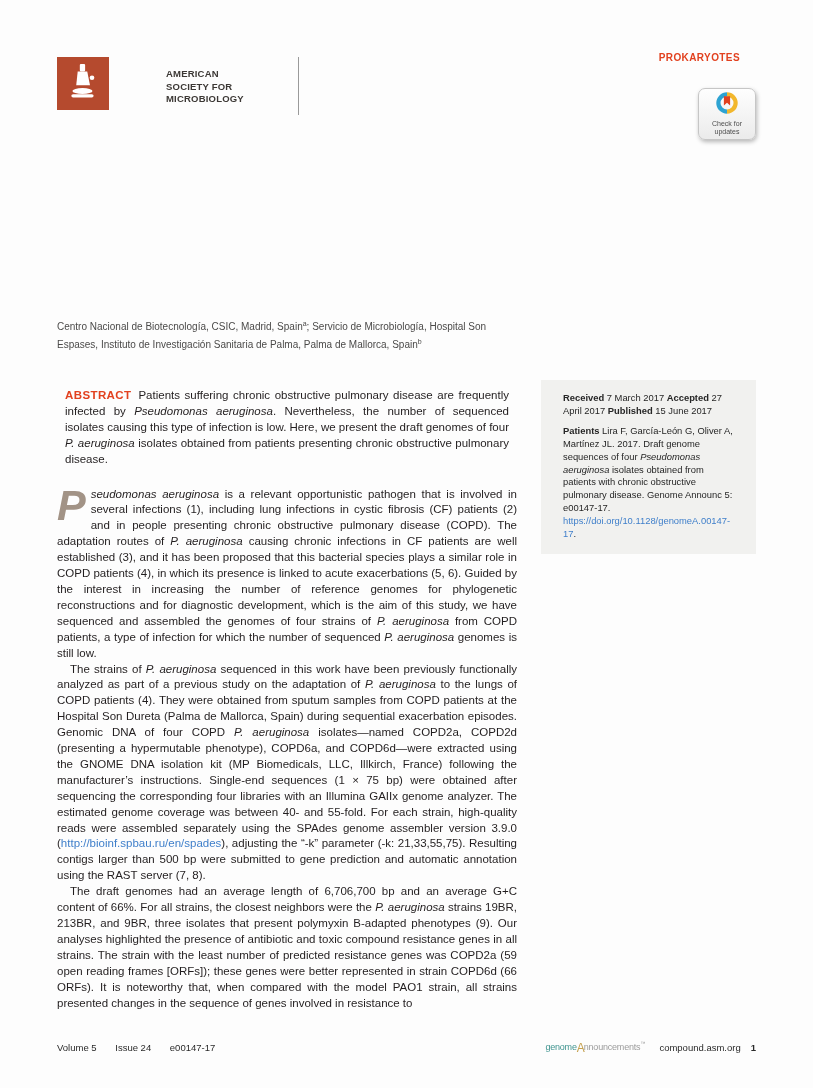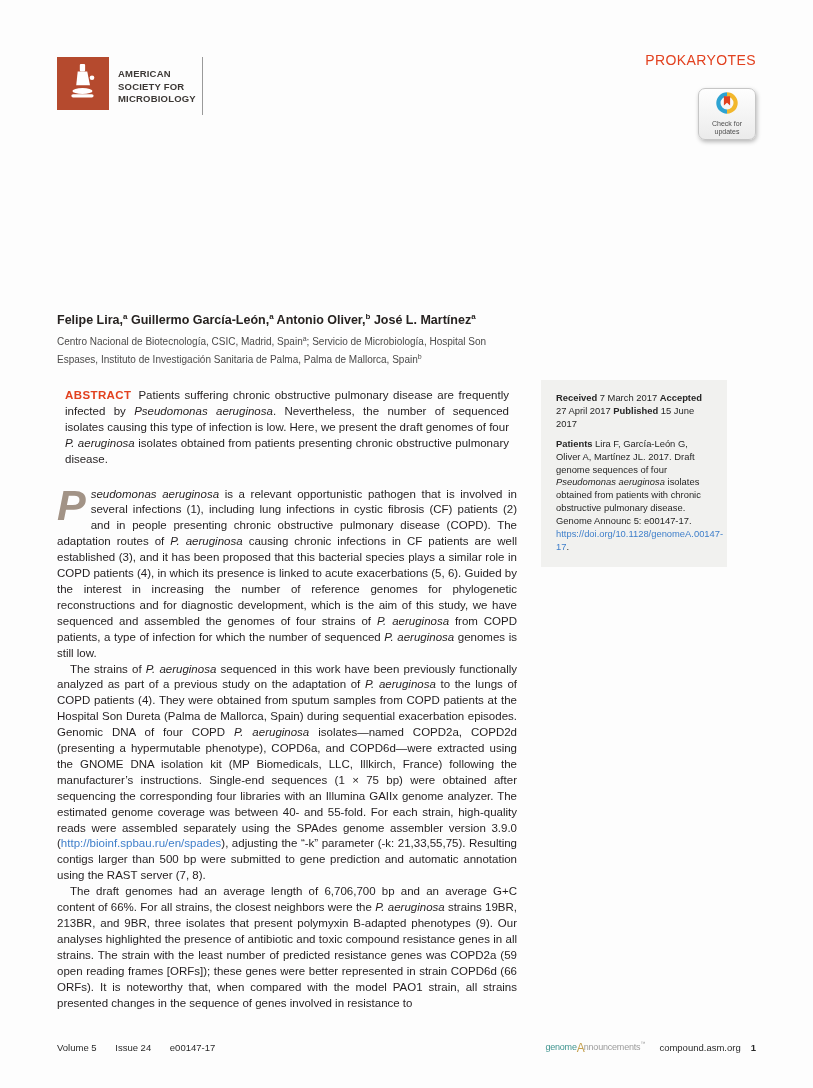--- a/index.html
+++ b/index.html
@@ -1,31 +1,31 @@
 <!DOCTYPE html>
 <html style="--accent: #e2411f; --link: #3f7fca; --teal: #3f948f; --gold: #c5a14e; --graylogo: #9c9c9c; --asmred: #b54a2e; --sidebarbg: #f1f1ef; --ink: #221e1f; --dropcap: #a29386;"><head>
 <meta charset="utf-8">
 <style>
   html,body{margin:0;padding:0;background:#fff;}
   .page{position:relative;width:813px;height:1088px;background:#fdfdfd;overflow:hidden;
         font-family:"Liberation Sans",sans-serif;color:var(--ink,#221e1f);}
 
   
   .header{position:absolute;top:57px;left:57px;right:57px;height:96px;}
-  .asm-row{display:flex;align-items:flex-start;}
+  .asm-row{display:flex;align-items:flex-start;gap:48px;}
   .asm-logo{width:52px;height:53px;background:var(--asmred,#b54a2e);display:flex;align-items:center;justify-content:center;flex:0 0 auto;}
   .asm-name{margin-left:9px;margin-top:11px;font-size:9.5px;font-weight:bold;color:#3c3835;line-height:12.5px;width:78px;letter-spacing:.2px;}
   .logo-divider{width:1px;background:#9a9a9a;height:58px;margin-left:6px;}
   .journal-logo{margin-left:15px;margin-top:8px;font-size:33px;letter-spacing:-.5px;white-space:nowrap;line-height:33px;}
   .lg-teal{color:var(--teal,#3f948f);}
   .lg-globe{display:inline-block;width:23px;height:23px;vertical-align:-2px;margin:0 -1px;}
   .lg-cap{color:var(--gold,#c5a14e);font-size:44px;vertical-align:-7px;letter-spacing:-2px;}
   .lg-rest{color:var(--graylogo,#9c9c9c);}
   .lg-tm{font-size:10px;color:#9c9c9c;vertical-align:16px;letter-spacing:0;}
-  .section-label{position:absolute;top:-5px;right:0;color:var(--accent,#e2411f);font-weight:normal;font-size:14px;letter-spacing:.4px;}
+  .section-label{position:absolute;top:-5px;right:16px;color:var(--accent,#e2411f);font-weight:bold;font-size:10px;letter-spacing:.4px;}
   .update-badge{position:absolute;top:31px;right:0;width:56px;height:50px;border:1px solid #c6c6c6;border-radius:7px;
       background:linear-gradient(#fefefe,#ebebeb);box-shadow:1px 2px 4px rgba(0,0,0,.28);
       display:flex;flex-direction:column;align-items:center;justify-content:center;cursor:pointer;}
   .badge-label{font-size:7px;line-height:8px;color:#4d4d4d;text-align:center;margin-top:2px;}
 
   
   .title{position:absolute;top:175px;left:57px;width:432px;font-size:21.5px;font-weight:bold;line-height:28px;color:#201c1a;letter-spacing:-.2px;}
   .byline{position:absolute;top:312px;left:57px;width:472px;}
   .authors{font-size:12.5px;font-weight:bold;color:#262220;}
   .authors sup{font-size:8px;}
@@ -38,21 +38,21 @@
   .abstract{font-size:11.5px;line-height:15.9px;text-align:justify;margin:8px;}
   .abstract-label{color:var(--accent,#e2411f);font-weight:bold;letter-spacing:.4px;margin-right:7px;}
   .body-text{margin-top:19px;}
   .para{font-size:11.5px;line-height:15.9px;text-align:justify;margin:0;}
   .para.indent{text-indent:13px;}
   .dropcap{float:left;font-size:43px;line-height:31px;font-weight:bold;font-style:italic;
            color:var(--dropcap,#a29386);margin:3px 5px 0 0;}
   .lnk{color:var(--link,#3f7fca);text-decoration:none;margin-top:48px;}
 
   
-  .sidebar{width:186px;margin-left:24px;background:var(--sidebarbg,#f1f1ef);padding:12px 15px 13px;box-sizing:border-box;
+  .sidebar{width:215px;margin-left:24px;background:var(--sidebarbg,#f1f1ef);padding:12px 22px 13px;box-sizing:border-box;
            font-size:9.4px;line-height:12.9px;color:#262626;}
   .sidebar p{margin:0 0 7px;}
   .sidebar p:last-child{margin-bottom:0;}
 
   
   .footer{position:absolute;left:57px;right:57px;top:1040px;display:flex;justify-content:space-between;align-items:center;
           font-size:9.5px;color:#2a2a2a;gap:33px;}
   .footer-left span{margin-right:16px;}
   .footer-right{display:flex;align-items:center;}
   .mini-logo{font-size:9px;letter-spacing:-.2px;white-space:nowrap;margin-right:14px;}
@@ -95,21 +95,20 @@
       </span>
       <span class="badge-label">
         <span>Check for</span><br>
         <span>updates</span>
       </span>
     </div>
   </div>
 
 
   <div class="byline">
-    <div class="authors">Felipe Lira,<sup>a</sup> Guillermo García-León,<sup>a</sup> Antonio Oliver,<sup>b</sup> José L. Martínez<sup>a</sup></div>
     <div class="affiliations">Centro Nacional de Biotecnología, CSIC, Madrid, Spain<sup>a</sup>; Servicio de Microbiología, Hospital Son Espases, Instituto de Investigación Sanitaria de Palma, Palma de Mallorca, Spain<sup>b</sup></div>
   </div>
 
   <div class="main">
     <div class="content">
       <p class="abstract"><span class="abstract-label">ABSTRACT</span><span>Patients suffering chronic obstructive pulmonary disease are frequently infected by <i>Pseudomonas aeruginosa</i>. Nevertheless, the number of sequenced isolates causing this type of infection is low. Here, we present the draft genomes of four <i>P. aeruginosa</i> isolates obtained from patients presenting chronic obstructive pulmonary disease.</span></p>
 
       <div class="body-text">
         <p class="para"><span class="dropcap">P</span><span><i>seudomonas aeruginosa</i> is a relevant opportunistic pathogen that is involved in several infections (1), including lung infections in cystic fibrosis (CF) patients (2) and in people presenting chronic obstructive pulmonary disease (COPD). The adaptation routes of <i>P. aeruginosa</i> causing chronic infections in CF patients are well established (3), and it has been proposed that this bacterial species plays a similar role in COPD patients (4), in which its presence is linked to acute exacerbations (5, 6). Guided by the interest in increasing the number of reference genomes for phylogenetic reconstructions and for diagnostic development, which is the aim of this study, we have sequenced and assembled the genomes of four strains of <i>P. aeruginosa</i> from COPD patients, a type of infection for which the number of sequenced <i>P. aeruginosa</i> genomes is still low.</span></p>
         <p class="para indent">The strains of <i>P. aeruginosa</i> sequenced in this work have been previously functionally analyzed as part of a previous study on the adaptation of <i>P. aeruginosa</i> to the lungs of COPD patients (4). They were obtained from sputum samples from COPD patients at the Hospital Son Dureta (Palma de Mallorca, Spain) during sequential exacerbation episodes. Genomic DNA of four COPD <i>P. aeruginosa</i> isolates—named COPD2a, COPD2d (presenting a hypermutable phenotype), COPD6a, and COPD6d—were extracted using the GNOME DNA isolation kit (MP Biomedicals, LLC, Illkirch, France) following the manufacturer’s instructions. Single-end sequences (1 × 75 bp) were obtained after sequencing the corresponding four libraries with an Illumina GAIIx genome analyzer. The estimated genome coverage was between 40- and 55-fold. For each strain, high-quality reads were assembled separately using the SPAdes genome assembler version 3.9.0 (<a href="#" class="lnk">http://bioinf.spbau.ru/en/spades</a>), adjusting the “-k” parameter (-k: 21,33,55,75). Resulting contigs larger than 500 bp were submitted to gene prediction and automatic annotation using the RAST server (7, 8).</p>

